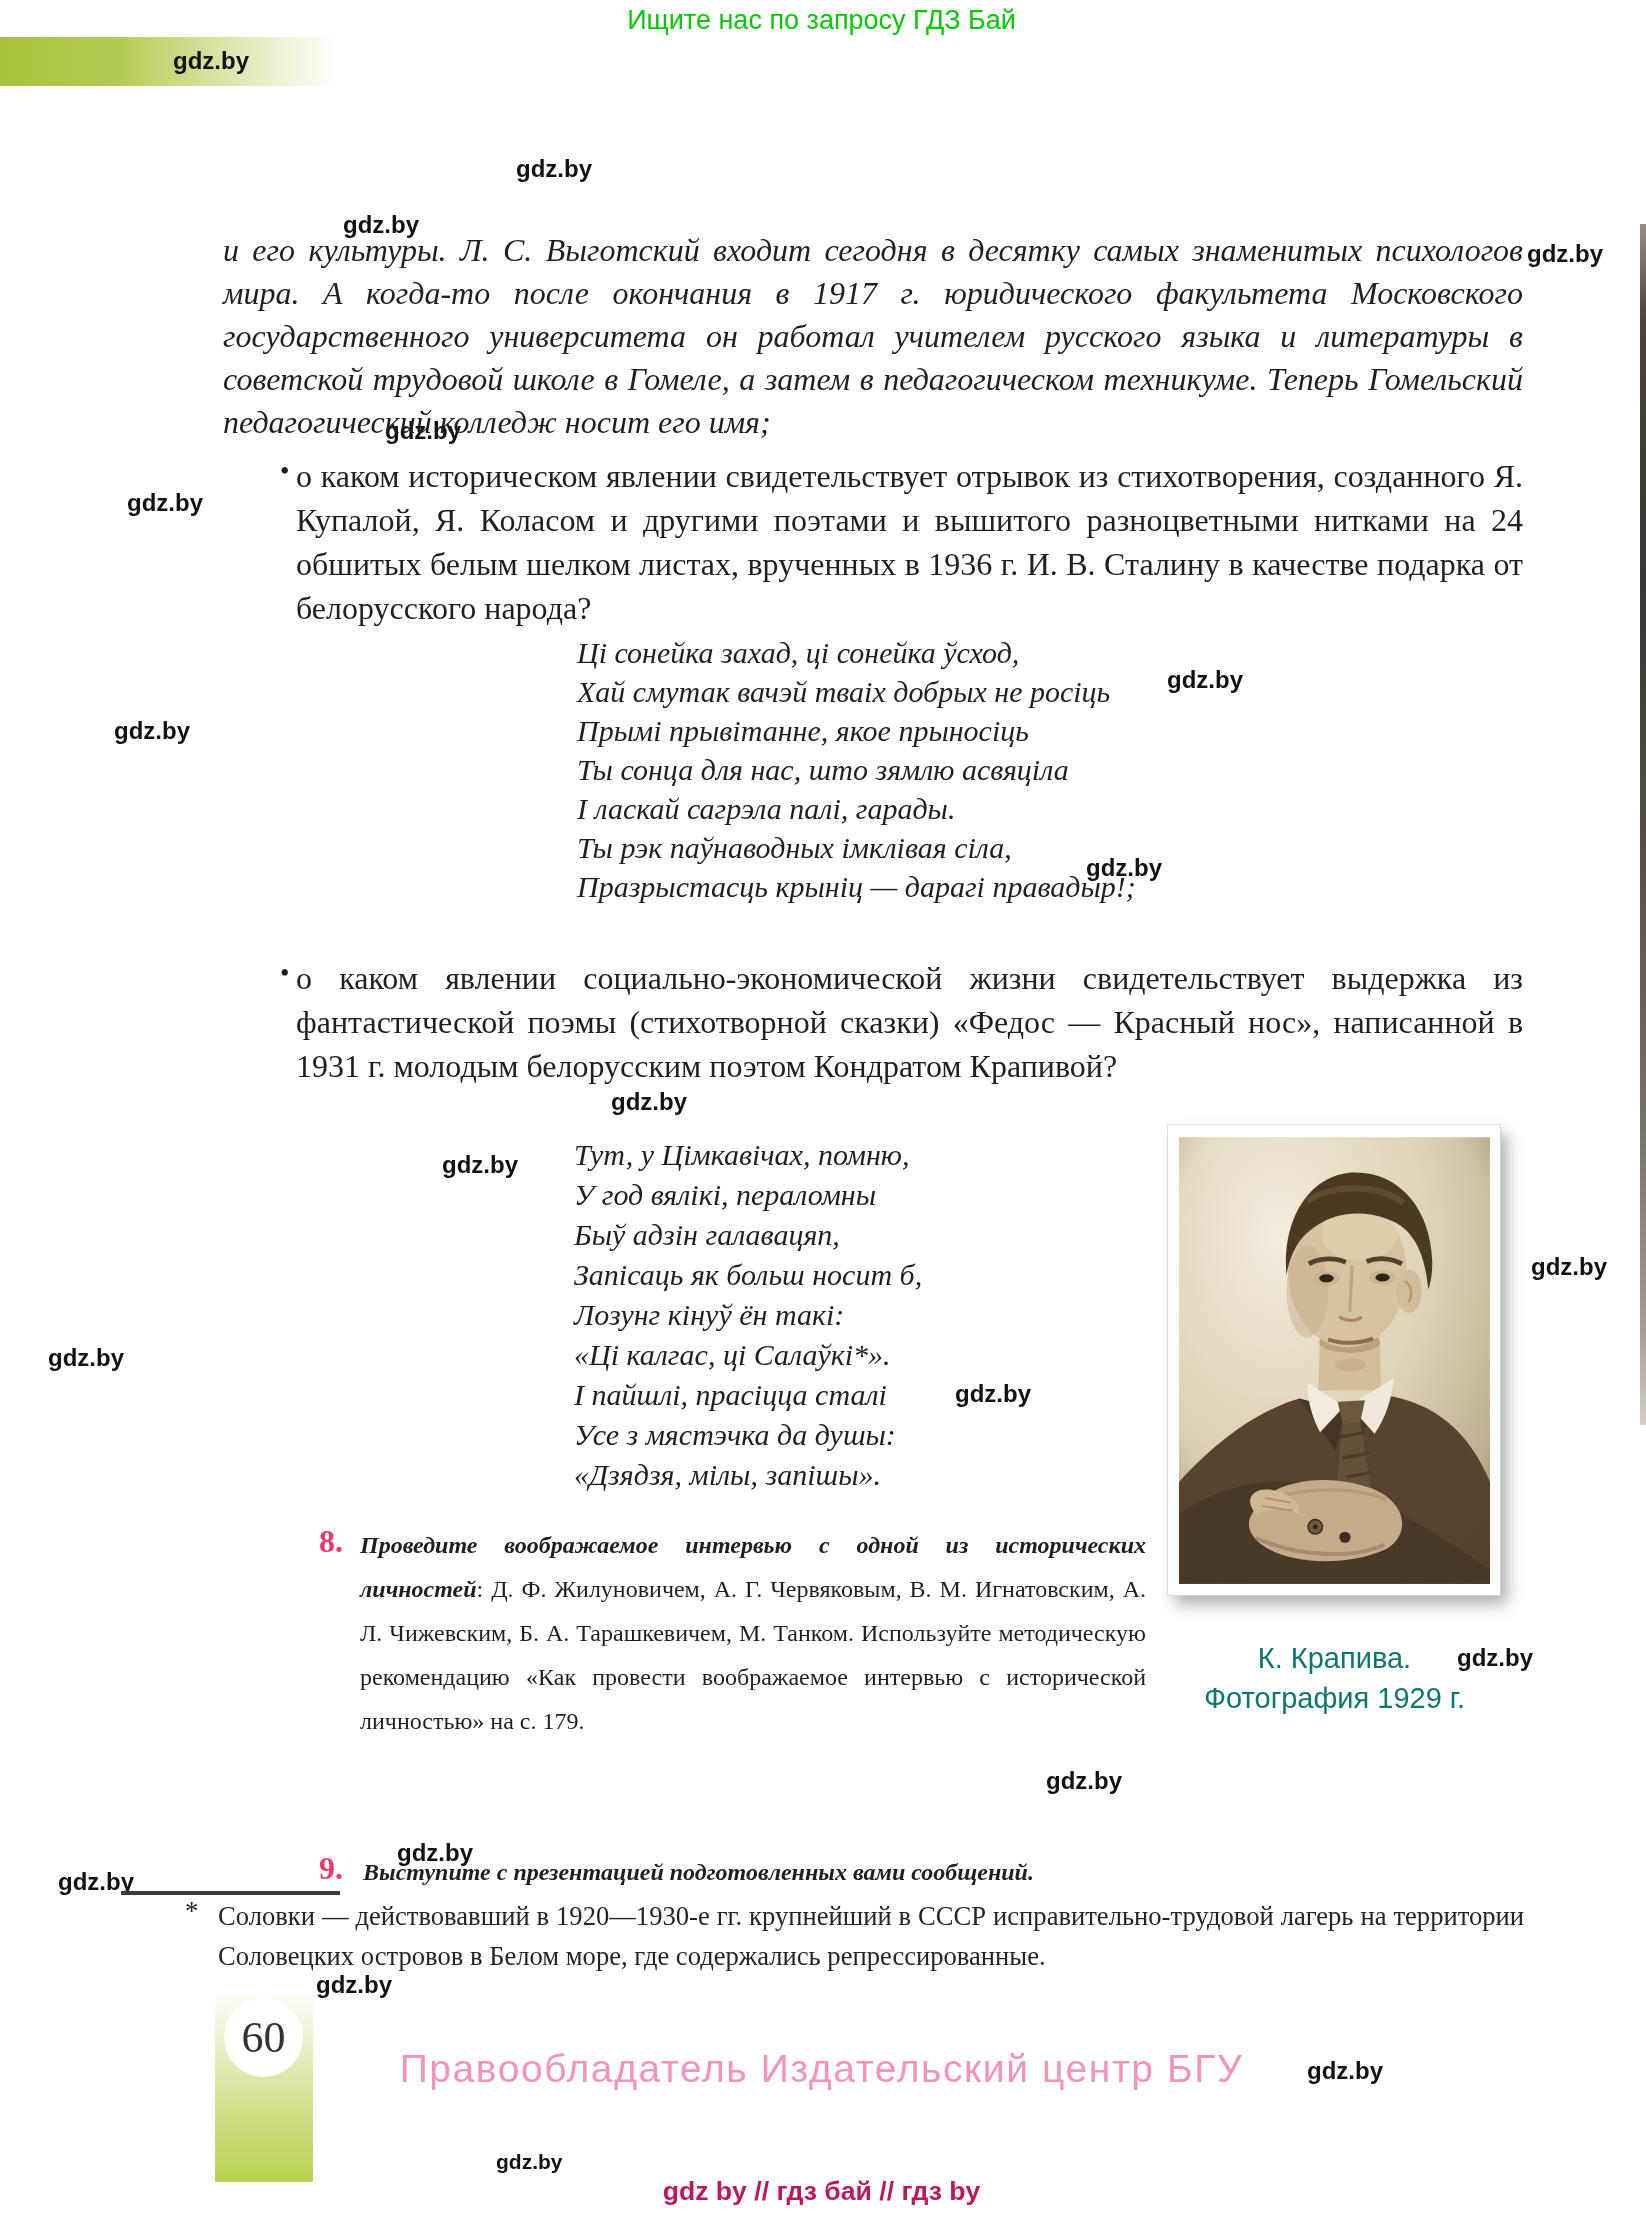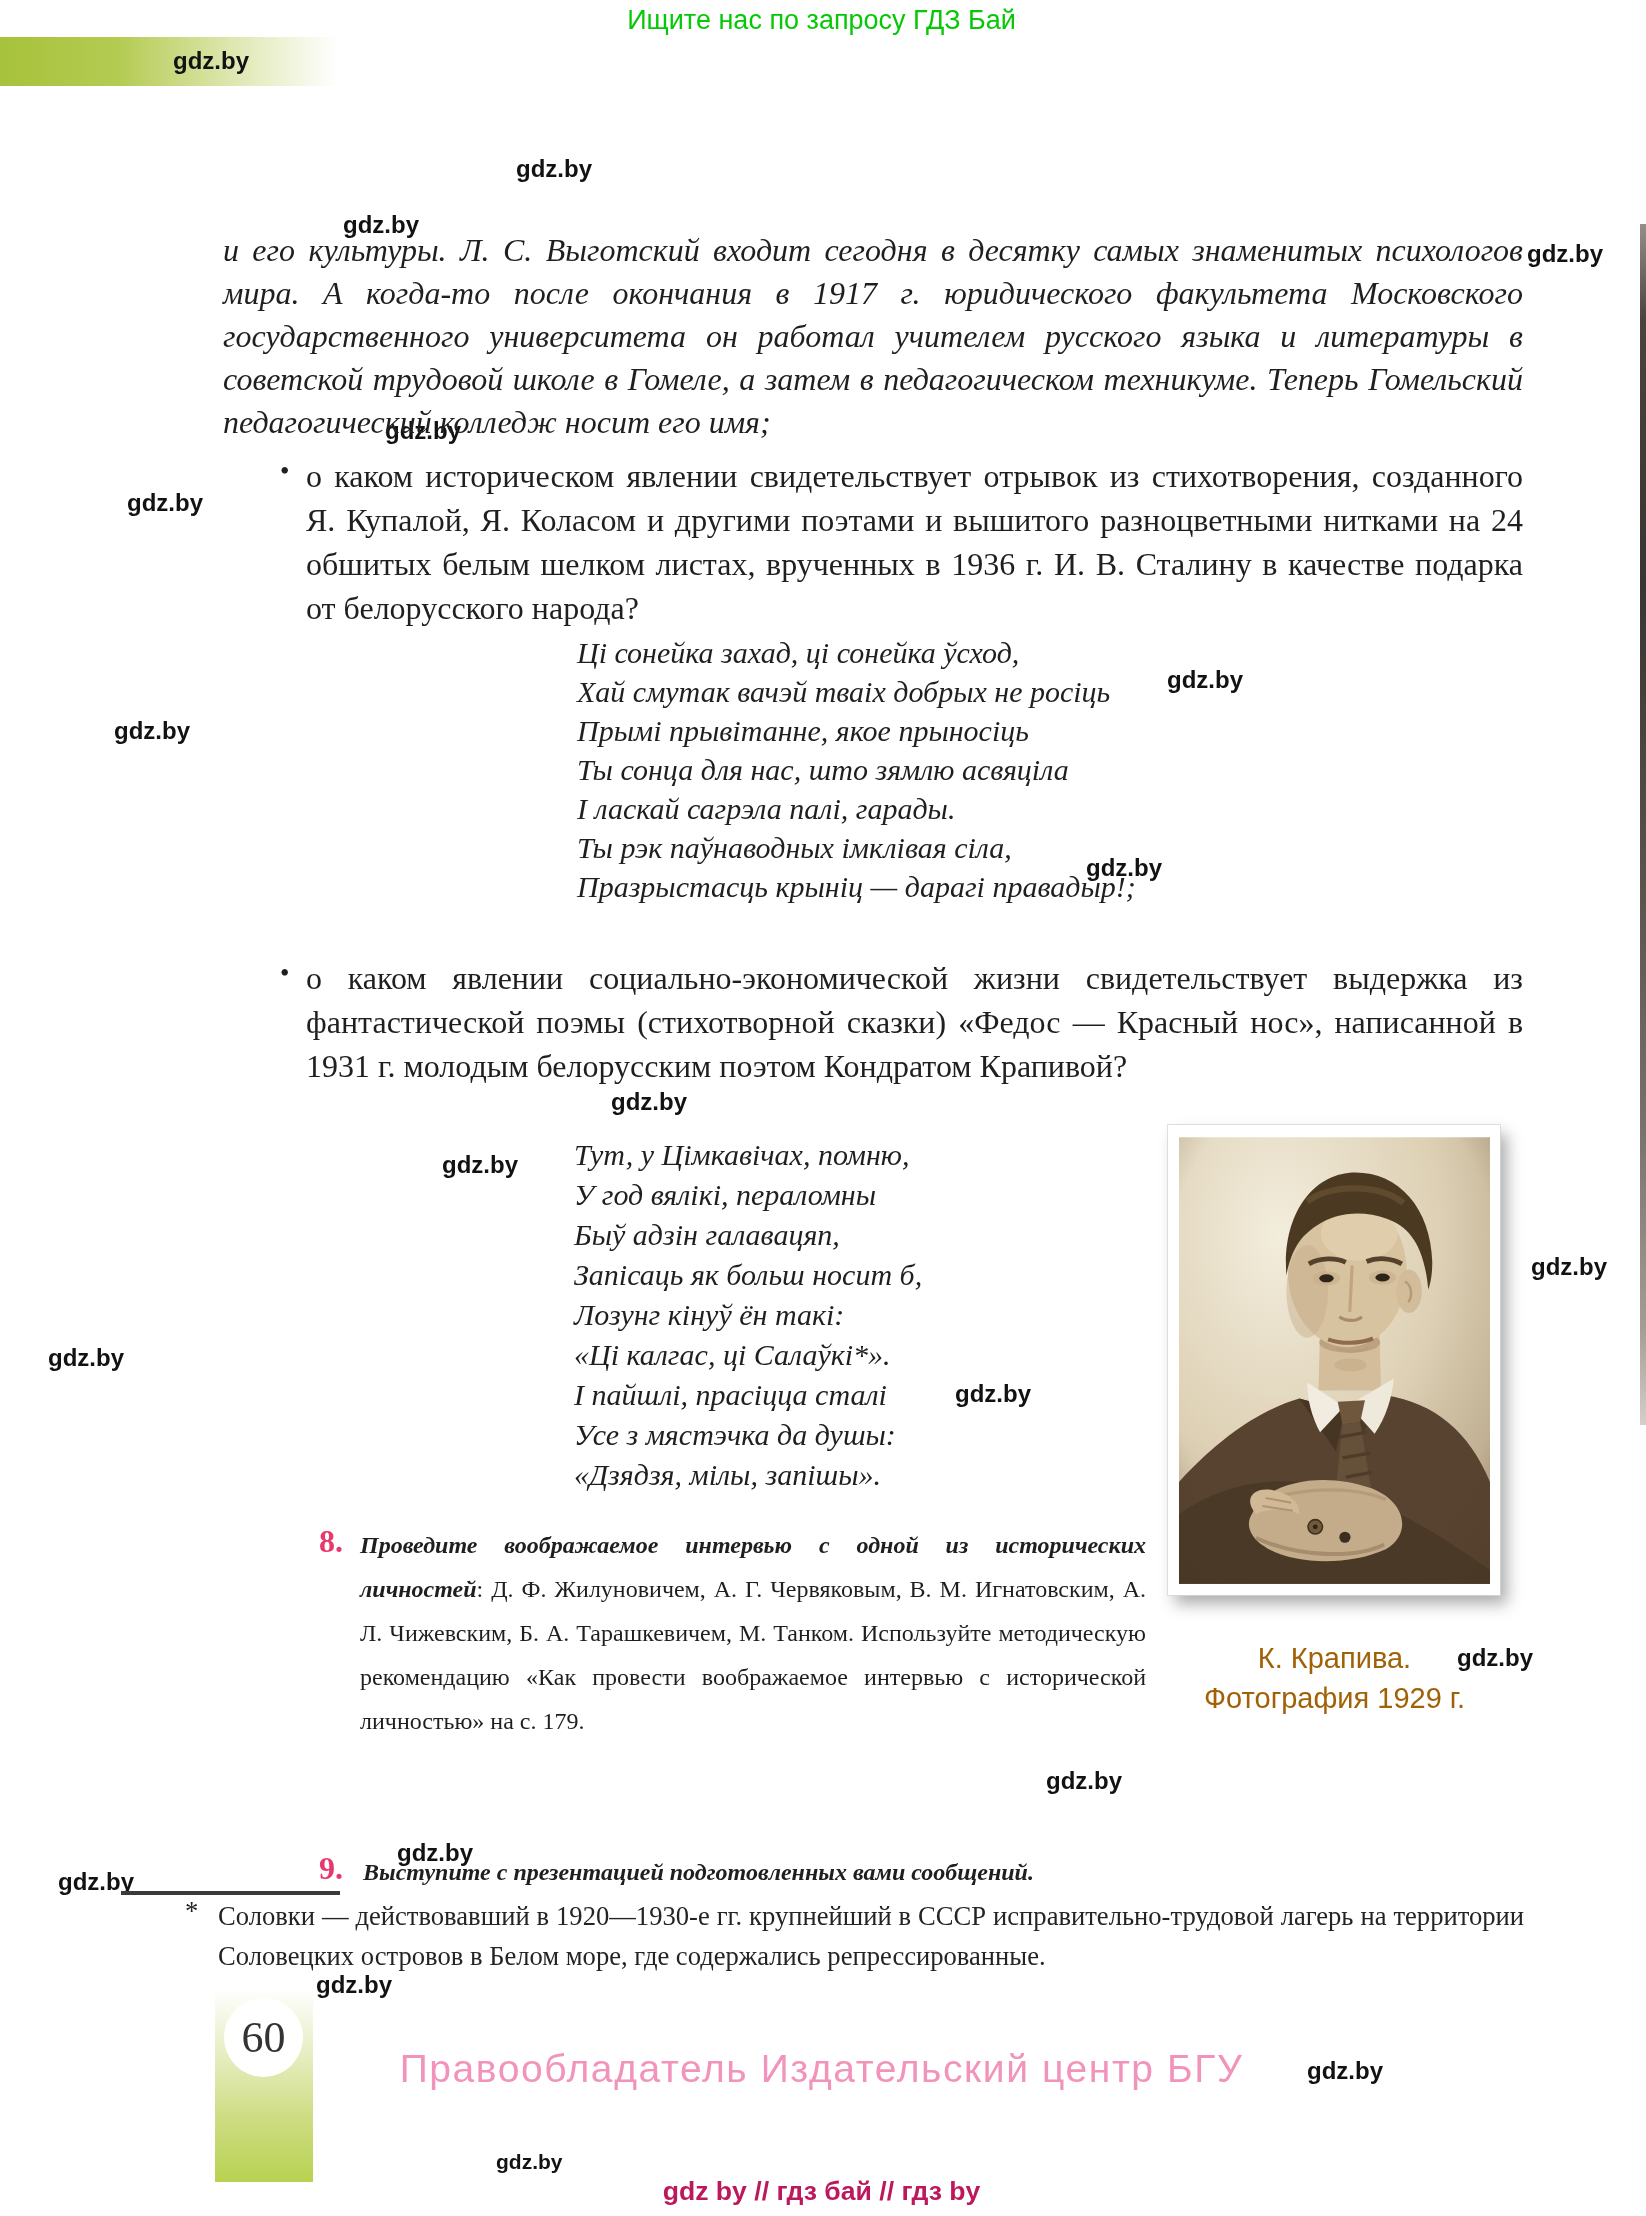--- a/index.html
+++ b/index.html
@@ -27,21 +27,21 @@
     font-size:24px;color:#121212;white-space:nowrap;
   }
   .wm.small{font-size:21px;}
   
   .intro{
     position:absolute;left:223px;top:229px;width:1300px;
     font-style:italic;font-size:32px;line-height:43px;text-align:justify;hyphens:none;
   }
   .bullet{position:absolute;left:280px;width:1243px;}
   .bullet .marker{position:absolute;left:0;top:1.6px;font-size:27px;}
-  .bullet .btext{margin-left:26px;font-size:32px;line-height:44px;text-align:justify;hyphens:none;}
+  .bullet .btext{margin-left:16px;font-size:32px;line-height:44px;text-align:justify;hyphens:none;}
   .poem{position:absolute;font-style:italic;font-size:30px;}
   .poem .poem-line{line-height:39px;white-space:nowrap;}
   #poem2 .poem-line{line-height:40px;}
   
   .task-number{
     position:absolute;left:319px;font-weight:bold;font-size:32px;color:#e8386d;
   }
   .task-text{
     position:absolute;left:360px;width:786px;font-size:24px;line-height:44px;
     text-align:justify;hyphens:none;
@@ -50,21 +50,21 @@
   #task9-text{width:927px;text-align:left;white-space:nowrap;}
   
   .photo-frame{
     position:absolute;left:1168px;top:1125px;width:311px;height:449px;
     background:#fff;padding:10.5px;
     box-shadow:0 0 0 0.8px #d8d8d8, 7.3px 8.9px 14.5px rgba(40,40,40,.38);
   }
   .photo-frame svg{display:block;}
   .caption{
     position:absolute;left:1161px;top:1638px;width:347px;text-align:center;
-    font-family:"Liberation Sans",sans-serif;font-size:29px;line-height:40px;color:#a16207;
+    font-family:"Liberation Sans",sans-serif;font-size:29px;line-height:40px;color:#0f766e;
   }
   
   .sep-line{position:absolute;left:121px;top:1891px;width:219px;height:4px;background:#3a3a3a;}
   .fn-marker{position:absolute;left:185px;top:1896px;font-size:26.6px;}
   .footnote{
     position:absolute;left:218px;top:1896px;width:1306px;
     font-size:26.6px;line-height:40px;text-align:justify;hyphens:none;color:#242424;
   }
   
   .page-bar{

